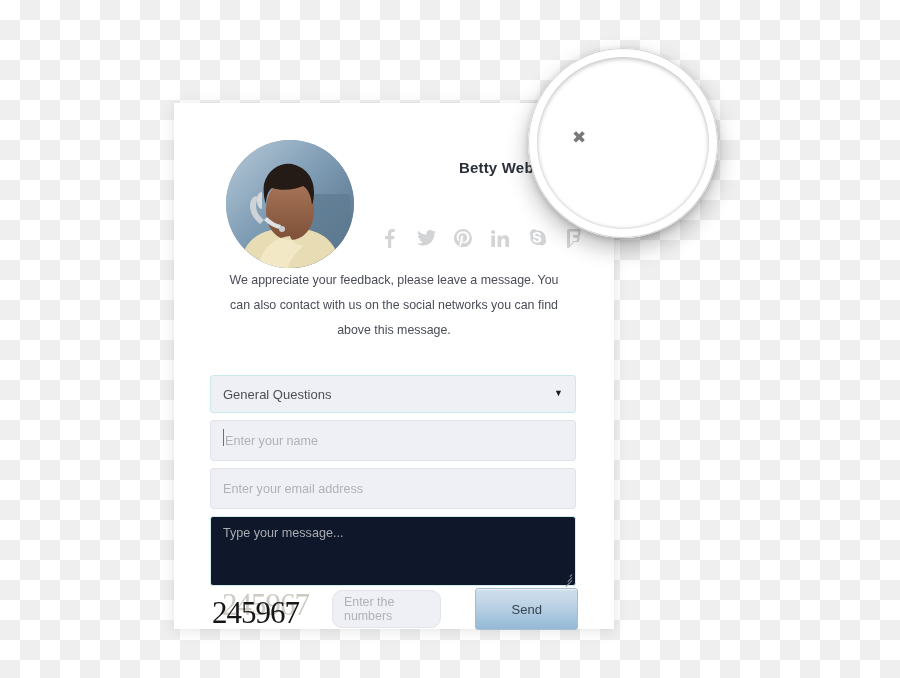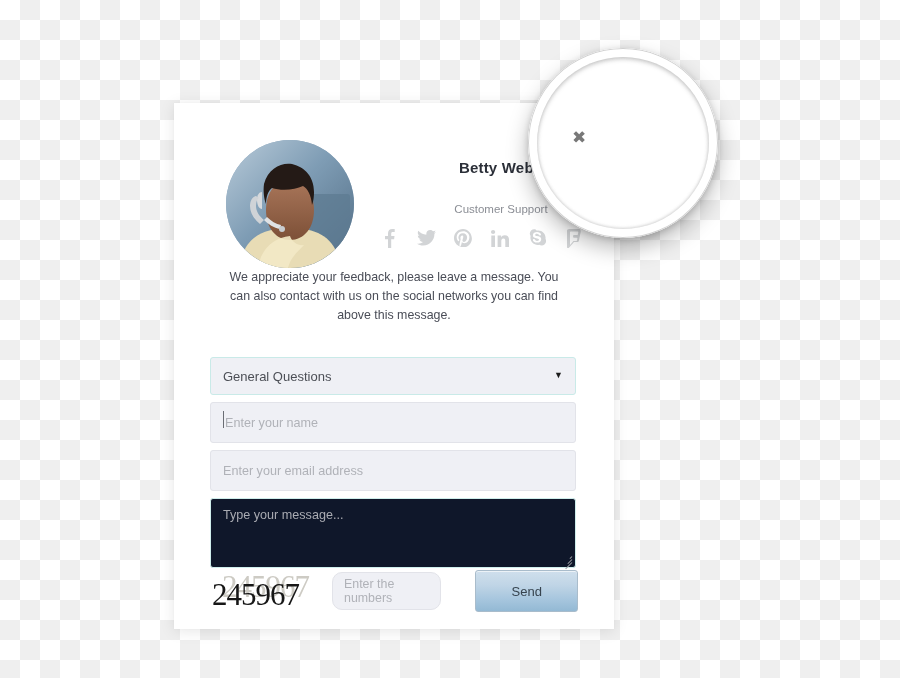--- a/index.html
+++ b/index.html
@@ -92,21 +92,21 @@
   .social-icon svg { display: block; fill: currentColor; }
 
   
   #intro-text {
     margin: 0 auto;
     padding: 0 22px;
     width: 396px;
     box-sizing: border-box;
     text-align: center;
     font-size: 12.4px;
-    line-height: 19px;
+    line-height: 25px;
     color: #4a4d57;
   }
 
   
   #contact-form {
     margin-top: 28px;
     padding: 4px 36px;
     box-sizing: border-box;
   }
   .field {
@@ -329,21 +329,20 @@
         <path d="M38 44c4-16 18-22 28-20 13 3 22 13 22 28 0 6-1 11-2 13-1-10-4-16-9-19-8 4-22 5-31 2-4 3-6 9-6 16-2-5-3-13-2-20z" fill="#241a16"></path>
         <path d="M36 52c-3 0-5 3-5 8s2 9 5 9z" fill="#d7dadd"></path>
         <path d="M30 56c-4 1-6 5-6 10 0 7 4 13 10 18l4-4c-5-4-8-9-8-14 0-4 1-7 3-8z" fill="#cfd3d7"></path>
         <path d="M38 80c4 4 10 8 16 9l1-4c-5-1-10-4-14-8z" fill="#dfe2e5"></path>
         <circle cx="56" cy="89" r="3" fill="#c8ccd0"></circle>
         <path d="M32 128c3-20 16-30 32-32 2 6 8 10 14 9-8 8-14 14-16 23z" fill="#f3e9c6" opacity=".9"></path>
       </svg>
     </div>
 
     <div id="agent-name">Betty Webb</div>
-    <div id="agent-role">Customer Support</div>
 
     <div id="social-links">
       <span class="social-icon">
         <svg width="11" height="19" viewBox="0 0 11 19">
             <path d="M7.2 19v-8.7h2.9l.4-3.4H7.2V4.7c0-1 .3-1.6 1.7-1.6h1.8V0C10.4 0 9.4 0 8.2 0 5.7 0 4 1.5 4 4.3v2.6H1v3.4h3V19z"></path>
           </svg>
       </span>
       <span class="social-icon">
         <svg width="19" height="16" viewBox="0 0 19 16">
             <path d="M19 1.9c-.7.3-1.4.5-2.2.6.8-.5 1.4-1.2 1.7-2.1-.8.4-1.6.8-2.5.9C15.3.5 14.3 0 13.2 0c-2.2 0-3.9 1.7-3.9 3.9 0 .3 0 .6.1.9C6 4.6 3.2 3.1 1.3.8c-.3.6-.5 1.2-.5 2 0 1.3.7 2.5 1.7 3.2-.6 0-1.2-.2-1.7-.5 0 1.9 1.4 3.5 3.2 3.8-.3.1-.7.1-1 .1-.3 0-.5 0-.7-.1.5 1.6 2 2.7 3.7 2.7-1.4 1-3 1.7-4.9 1.7H0c1.8 1.1 3.9 1.8 6.1 1.8 7.3 0 11.3-6 11.3-11.2v-.5c.8-.6 1.4-1.3 1.6-2z"></path>

